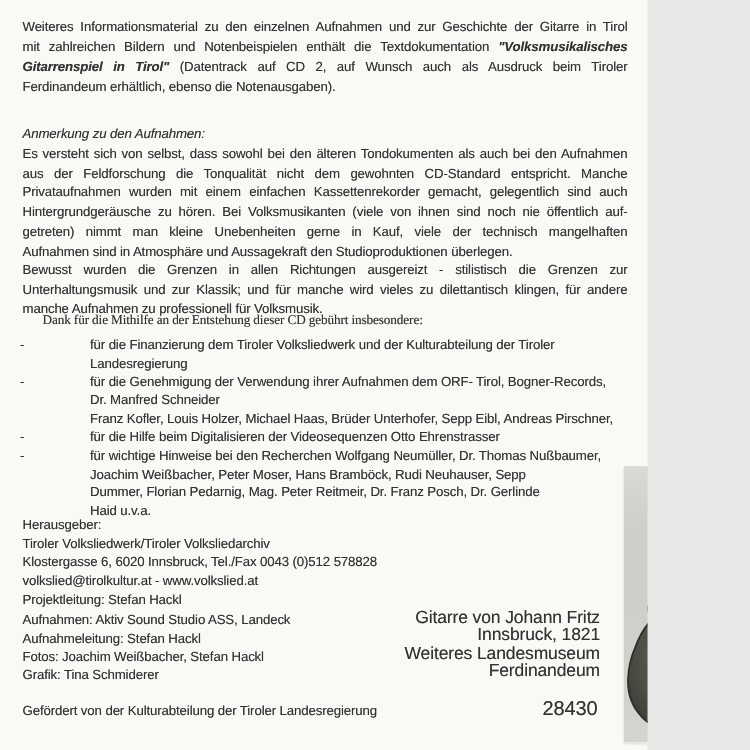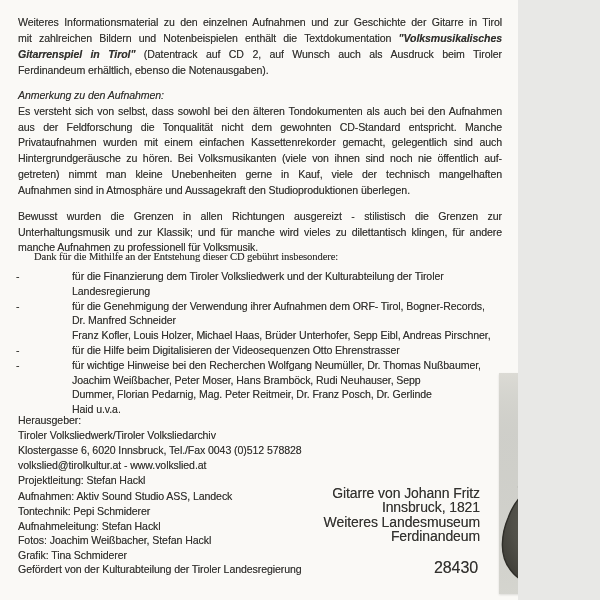--- a/index.html
+++ b/index.html
@@ -16,21 +16,21 @@
     text-shadow:0 0 0.5px rgba(50,50,48,0.55);
   }
   .abs{position:absolute;}
   .tline{white-space:nowrap;}
   .block .tline{white-space:normal;}
   .jline{text-align:justify;text-align-last:justify;white-space:normal;}
   .bi{font-weight:bold;font-style:italic;}
   .italic{font-style:italic;}
 
   #intro-paragraph{left:18px;top:14px;width:484px;line-height:16.1px;}
-  #note-section{left:18px;top:88px;width:484px;line-height:15.8px;}
+  #note-section{left:18px;top:100px;width:484px;line-height:15.8px;}
   #limits-paragraph{left:18px;top:209px;width:484px;line-height:15.6px;}
   #thanks-intro{left:34px;top:251px;width:484px;font-family:Liberation Serif, serif;}
   #thanks-list{left:16px;top:269px;width:486px;line-height:14.8px;}
   .bullet-item{display:flex;}
   .bullet-marker{width:56px;flex:0 0 56px;}
   .bullet-lines{flex:1;}
   #publisher-block{left:18px;top:413px;width:470px;line-height:15.05px;}
   #credits-block{left:18px;top:489px;width:470px;line-height:14.8px;}
   #funding-line{left:18px;top:563px;width:470px;}
   #photo-caption{left:298px;top:486px;width:182px;line-height:14.3px;font-size:14px;text-align:right;}
@@ -123,21 +123,20 @@
     <div>
         <div class="tline">Tiroler Volksliedwerk/Tiroler Volksliedarchiv</div>
         <div class="tline">Klostergasse 6, 6020 Innsbruck, Tel./Fax 0043 (0)512 578828</div>
         <div class="tline">volkslied@tirolkultur.at - www.volkslied.at</div>
         <div class="tline">Projektleitung: Stefan Hackl</div>
       </div>
   </div>
 
   <div id="credits-block" class="abs">
       <div class="tline">Aufnahmen: Aktiv Sound Studio ASS, Landeck</div>
-      <div class="tline">Tontechnik: Pepi Schmiderer</div>
       <div class="tline">Aufnahmeleitung: Stefan Hackl</div>
       <div class="tline">Fotos: Joachim Weißbacher, Stefan Hackl</div>
       <div class="tline">Grafik: Tina Schmiderer</div>
     </div>
 
   <div id="funding-line" class="abs">Gefördert von der Kulturabteilung der Tiroler Landesregierung</div>
 
   <div id="photo-caption" class="abs">
       <div class="tline">Gitarre von Johann Fritz</div>
       <div class="tline">Innsbruck, 1821</div>

